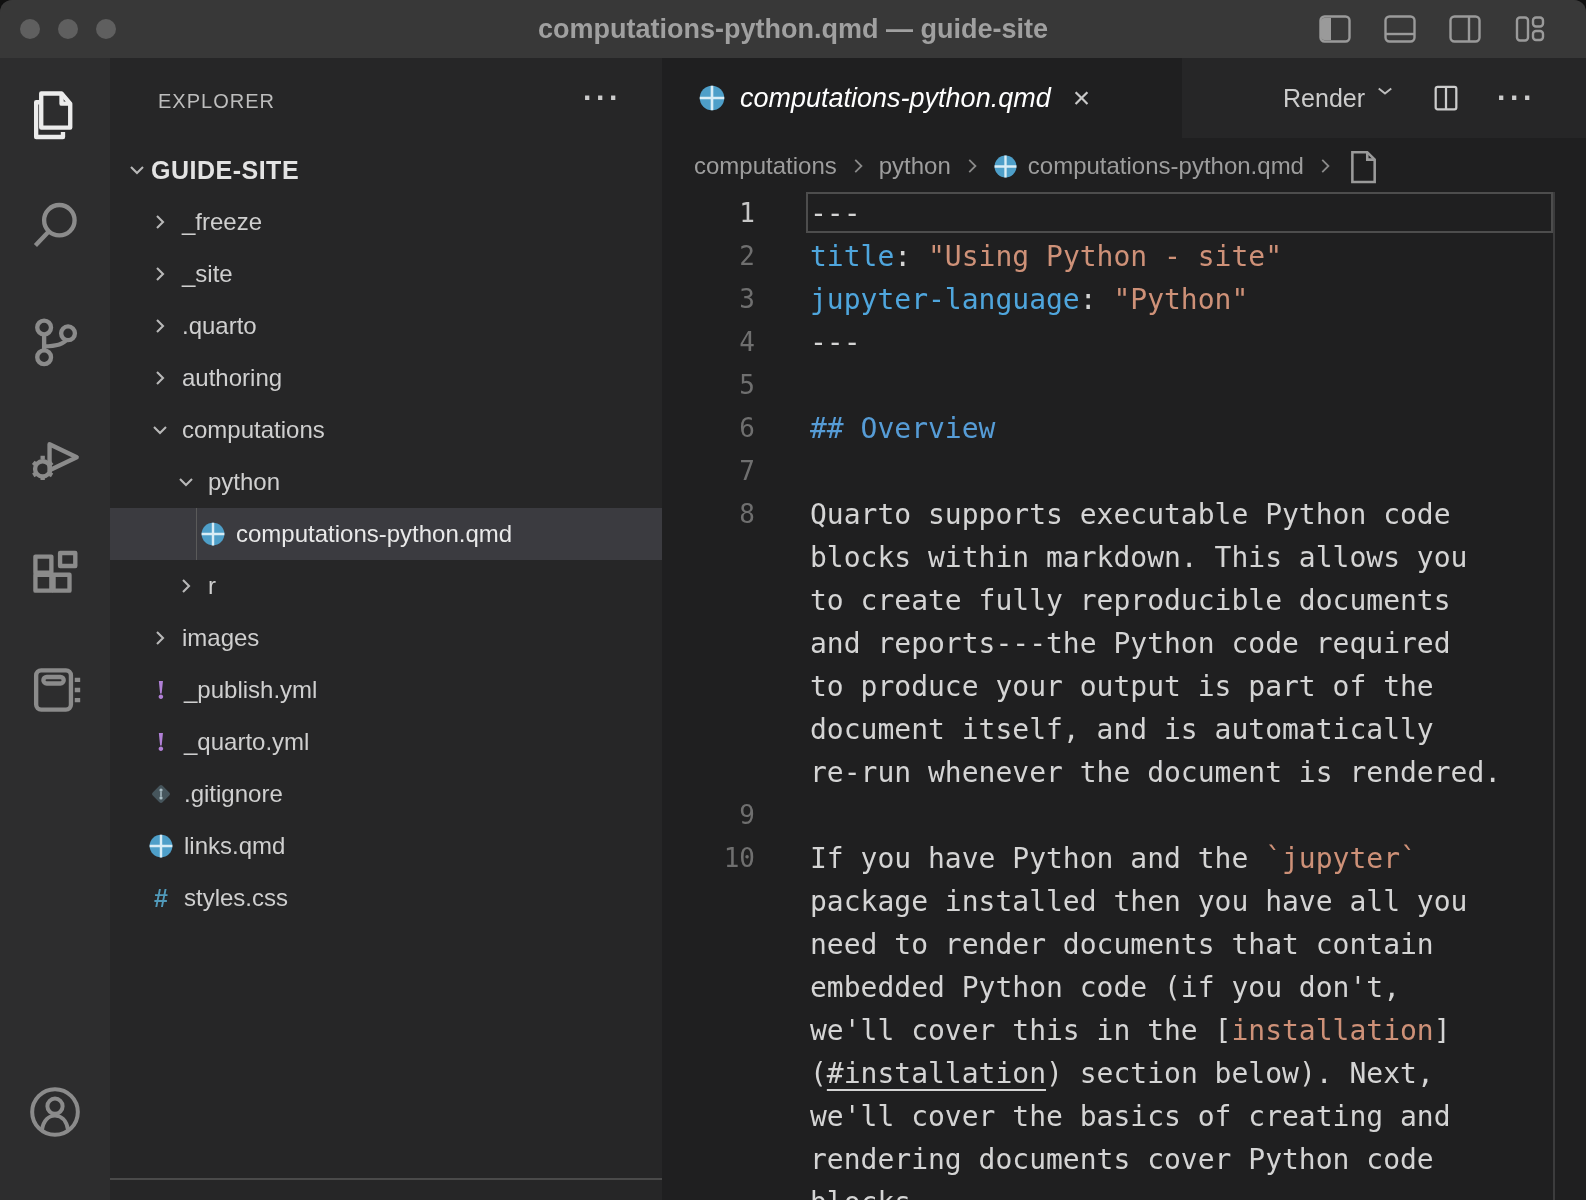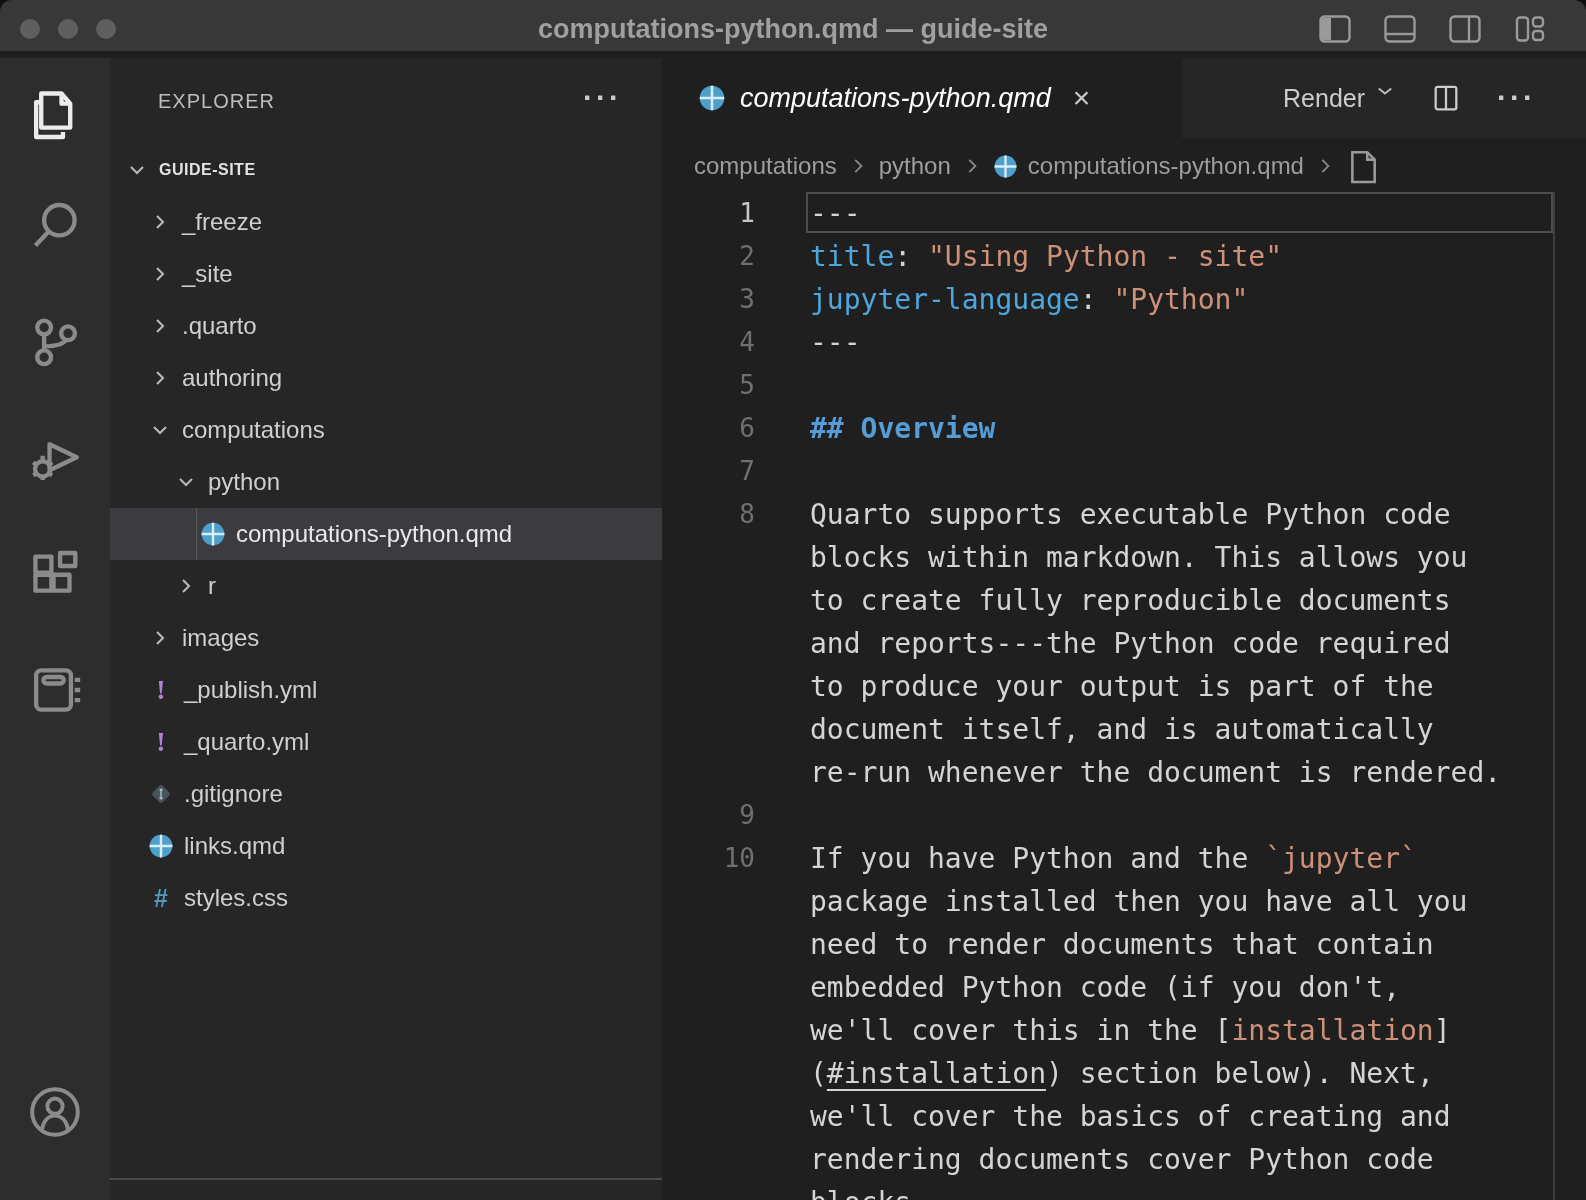--- a/index.html
+++ b/index.html
@@ -1,37 +1,37 @@
 <!DOCTYPE html>
 <html><head>
 <meta charset="utf-8">
 <style>
   html,body{margin:0;padding:0;background:#101010;}
   #window{position:relative;width:1586px;height:1200px;overflow:hidden;
     font-family:"Liberation Sans",sans-serif;background:#1f1f20;border-radius:12px 12px 0 0;}
   
-  #titlebar{position:absolute;left:0;top:0;width:1586px;height:51px;background:#383838;}
+  #titlebar{position:absolute;left:0;top:0;width:1586px;height:58px;background:#383838;}
   .traffic{position:absolute;top:19px;width:20px;height:20px;border-radius:50%;background:#5f5f5f;}
   #tl-close{left:20px}#tl-min{left:58px}#tl-zoom{left:96px}
   #win-title{position:absolute;left:0;right:0;top:0;height:58px;line-height:58px;text-align:center;
     color:#a0a0a0;font-size:27px;font-weight:600;}
   #layout-icons{position:absolute;right:40px;top:0;height:58px;display:flex;align-items:center;gap:33px;}
   .lyico{width:32px;height:28px;display:block;}
   
   #activitybar{position:absolute;left:0;top:58px;width:110px;height:1142px;background:#2d2d2e;}
   .act-item{position:absolute;left:0;width:110px;height:80px;display:flex;align-items:center;justify-content:center;}
   .act-item svg{width:58px;height:58px;}
   
   #sidebar{position:absolute;left:110px;top:58px;width:552px;height:1142px;background:#262627;overflow:hidden;}
   #sb-header{position:absolute;left:0;top:0;width:552px;height:86px;}
   #sb-title{position:absolute;left:48px;top:0;height:86px;line-height:86px;color:#bdbdbd;font-size:20px;letter-spacing:1px;}
   #sb-more{position:absolute;right:40px;top:0;height:86px;line-height:80px;color:#cccccc;font-size:30px;font-weight:bold;letter-spacing:3px;cursor:default;}
   #root-row{position:absolute;left:0;top:86px;width:552px;height:52px;display:flex;align-items:center;}
   #root-row .chev{margin-left:15px;}
-  #root-label{margin-left:10px;color:#e3e3e3;font-size:16px;font-weight:bold;letter-spacing:.5px;}
+  #root-label{margin-left:2px;color:#e3e3e3;font-size:25px;font-weight:bold;letter-spacing:.5px;}
   #tree{position:absolute;left:0;top:138px;width:552px;}
   .trow{position:absolute;left:0;width:552px;height:52px;display:flex;align-items:center;color:#cfcfcf;font-size:24px;}
   .trow.selected{background:#3b3b40;color:#e9e9e9;}
   .trow.selected::before{content:"";position:absolute;left:86px;top:0;bottom:0;width:1px;background:#5a5a5a;}
   .chev{width:24px;height:24px;flex:0 0 24px;display:inline-block;}
   .ficon{width:26px;height:26px;flex:0 0 26px;display:inline-flex;align-items:center;justify-content:center;}
   .tlabel{margin-left:10px;white-space:nowrap;position:relative;}
   #outline-divider{position:absolute;left:0;top:1120px;width:552px;height:2px;background:#4a4a4a;}
   #outline-row{position:absolute;left:0;top:1128px;width:552px;height:52px;display:flex;align-items:center;}
   #outline-label{margin-left:12px;color:#d6d6d6;font-size:22px;font-weight:bold;letter-spacing:1px;}
@@ -54,21 +54,21 @@
   #code{position:absolute;left:662px;top:192px;width:924px;height:1008px;font-family:"DejaVu Sans Mono",monospace;font-size:28px;}
   .crow{position:absolute;left:0;width:924px;height:43px;}
   .lnum{position:absolute;left:0;top:0;width:93px;height:43px;line-height:43px;text-align:right;color:#6f6f6f;font-size:26px;}
   .crow.current .lnum{color:#c6c6c6;}
   .ctext{position:absolute;left:148px;top:0;height:43px;line-height:43px;white-space:pre;}
   .curbox{position:absolute;left:144px;top:0;width:747px;height:41px;border:2px solid #4d4d4d;box-sizing:border-box;}
   .seg-text{color:#d4d4d4;}
   .seg-key{color:#4fa6dd;}
   .seg-punc{color:#d4d4d4;}
   .seg-str{color:#ce9178;}
-  .seg-head{color:#569cd6;font-weight:bold;margin-top:16px;}
+  .seg-head{color:#569cd6;font-weight:normal;margin-top:16px;}
   .seg-code{color:#ce9178;}
   .seg-link{color:#ce9178;}
   .seg-ulink{color:#d4d4d4;text-decoration:underline;text-underline-offset:6px;}
   #scroll-line{position:absolute;left:1553px;top:192px;width:2px;height:1008px;background:#3c3c3d;}
 </style>
 </head>
 <body>
 
 <div id="window">
 

